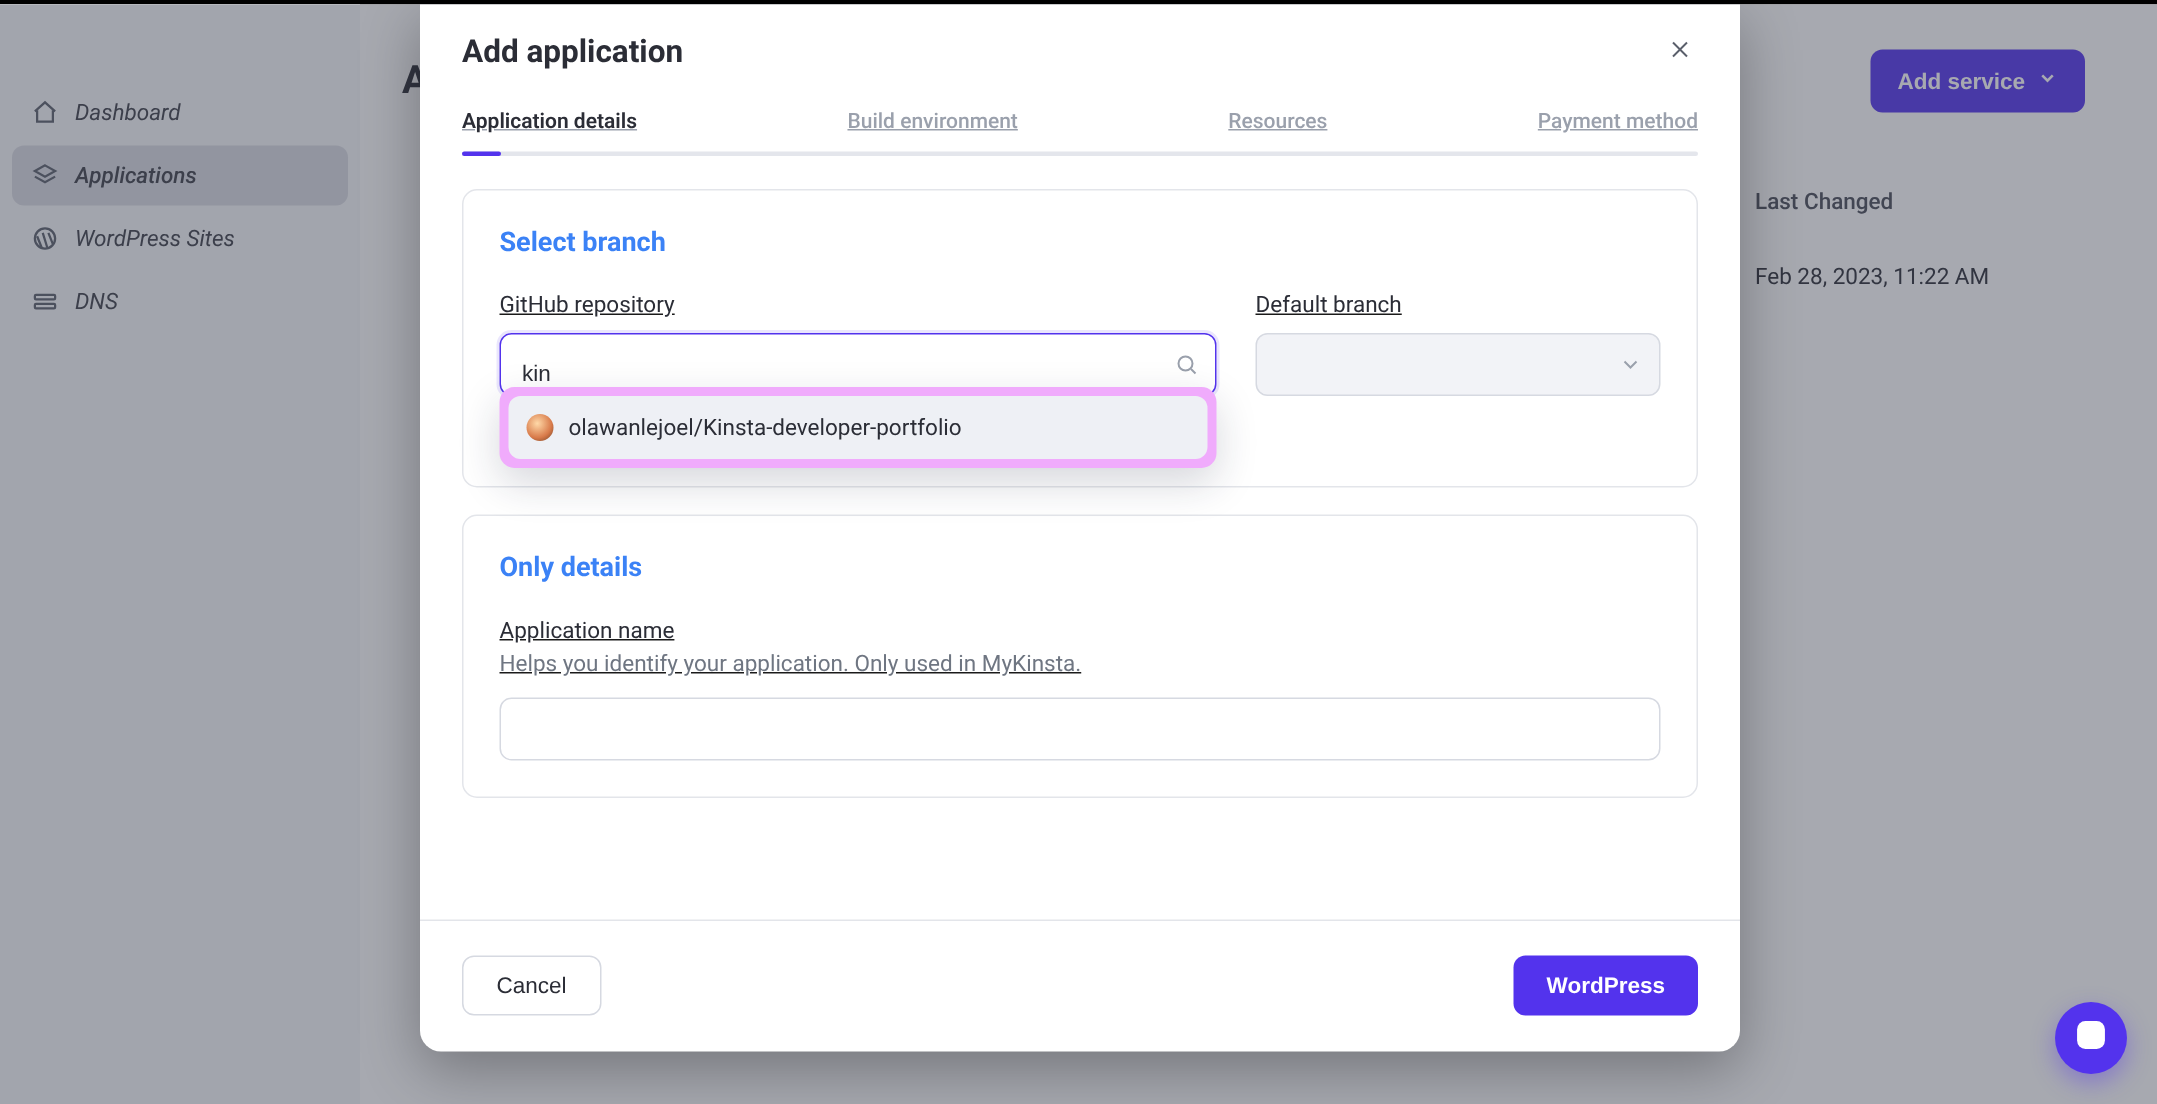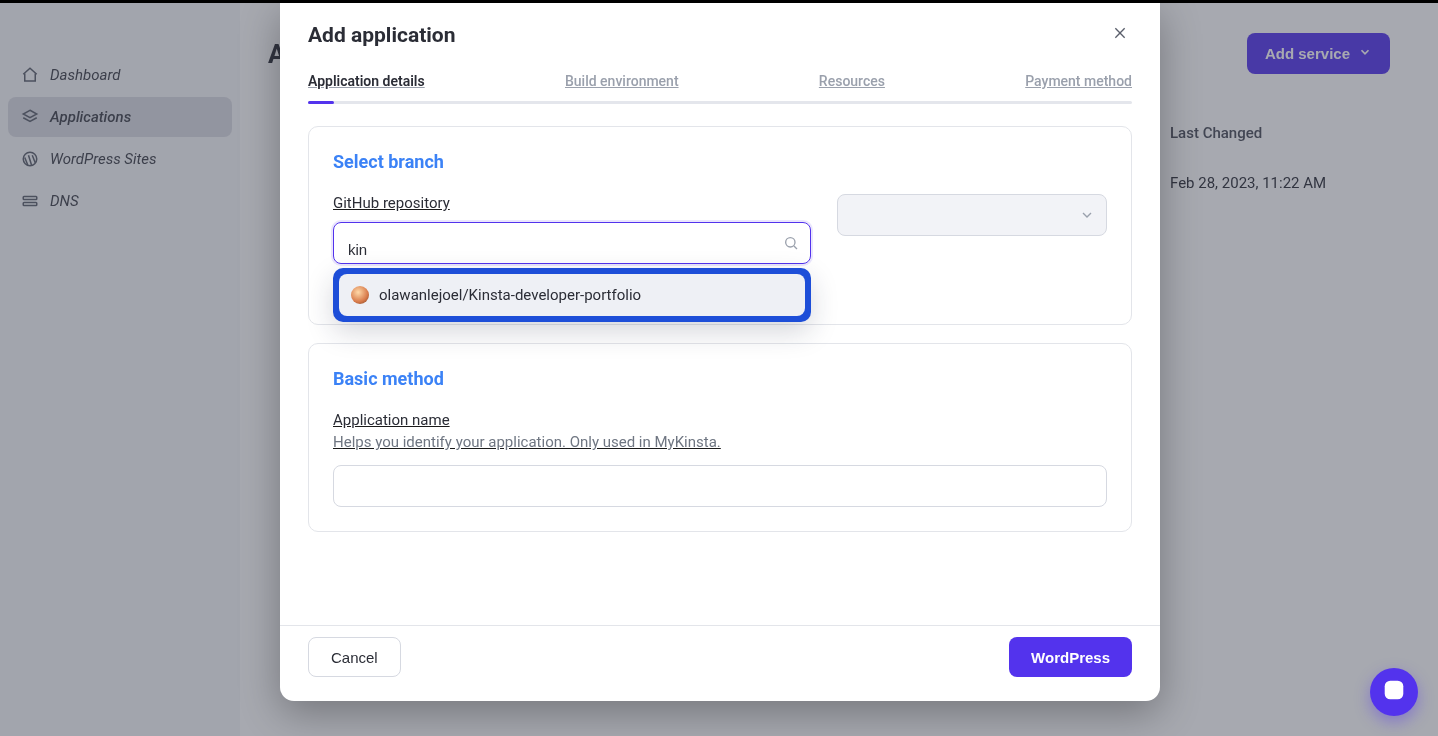--- a/index.html
+++ b/index.html
@@ -102,33 +102,33 @@
   .input-wrap{position:relative;}
   .text-input, .select-input{
     width:100%;height:42px;border:1px solid #d6d9e1;border-radius:8px;
     padding:12px 36px 0 14px;font-size:15px;color:#2b2d36;background:#fff;
   }
   .text-input.focused{border:1.5px solid var(--accent);outline:2px solid rgba(83,51,237,0.12);}
   .select-input{background:#f2f3f7;color:#6f7682;}
   .input-icon{position:absolute;right:12px;top:50%;transform:translateY(-50%);color:#9aa0ac;width:16px;height:16px;pointer-events:none;}
   .input-icon svg{width:16px;height:16px;}
   .dropdown{
-    position:absolute;left:0;right:0;top:46px;background:#1d4ed8;
+    position:absolute;left:0;right:0;top:36px;background:#f0abfc;
     border-radius:10px;box-shadow:0 10px 28px rgba(30,35,60,0.18);
     padding:6px;z-index:4;
   }
   .dropdown-item{
     display:flex;align-items:center;gap:10px;
     padding:12px 12px;border-radius:8px;background:#eef0f5;
     font-size:15px;color:#2b2d36;cursor:pointer;
   }
   .avatar{width:18px;height:18px;border-radius:50%;background:radial-gradient(circle at 40% 35%,#ffd9a8,#d87a4a 60%,#6b3d22);flex:none;}
   .modal-footer{
     display:flex;align-items:center;justify-content:space-between;
-    padding:12px 28px 24px 28px;position:relative;
+    padding:24px 28px 24px 28px;position:relative;
   }
   .modal-footer::before{content:"";position:absolute;left:0;right:0;top:0;height:1px;background:var(--border);}
   .btn{height:40px;padding:0 22px;border-radius:8px;font-size:15px;font-weight:500;cursor:pointer;}
   .btn-secondary{background:#fff;border:1px solid #d6d9e1;color:#2b2d36;}
   .btn-primary{background:var(--accent);border:none;color:#fff;font-weight:600;}
   
   .intercom{
     position:absolute;right:20px;bottom:20px;width:48px;height:48px;border-radius:50%;
     background:var(--accent);display:flex;align-items:center;justify-content:center;color:#fff;
     box-shadow:0 6px 16px rgba(83,51,237,0.4);cursor:pointer;
@@ -245,34 +245,35 @@
               </span>
               <div class="dropdown">
                 <div class="dropdown-item">
                   <span class="avatar"></span>
                   <span>olawanlejoel/Kinsta-developer-portfolio</span>
                 </div>
               </div>
             </div>
           </div>
           <div class="field narrow">
+            <label class="field-label">Default branch</label>
             <div class="input-wrap">
               <div class="select-input"></div>
               <span class="input-icon">
                 <svg viewBox="0 0 24 24" fill="none" stroke="currentColor" stroke-width="2">
                     <polyline points="6 9 12 15 18 9"></polyline>
                   </svg>
               </span>
             </div>
           </div>
         </div>
       </section>
 
       <section class="card">
-        <div class="card-title">Basic method</div>
+        <div class="card-title">Only details</div>
         <div class="field">
           <label class="field-label">Application name</label>
           <div class="field-help">Helps you identify your application. Only used in MyKinsta.</div>
           <input class="text-input" type="text" value="" style="">
         </div>
       </section>
     </div>
 
     <div class="modal-footer">
       <button class="btn btn-secondary">

